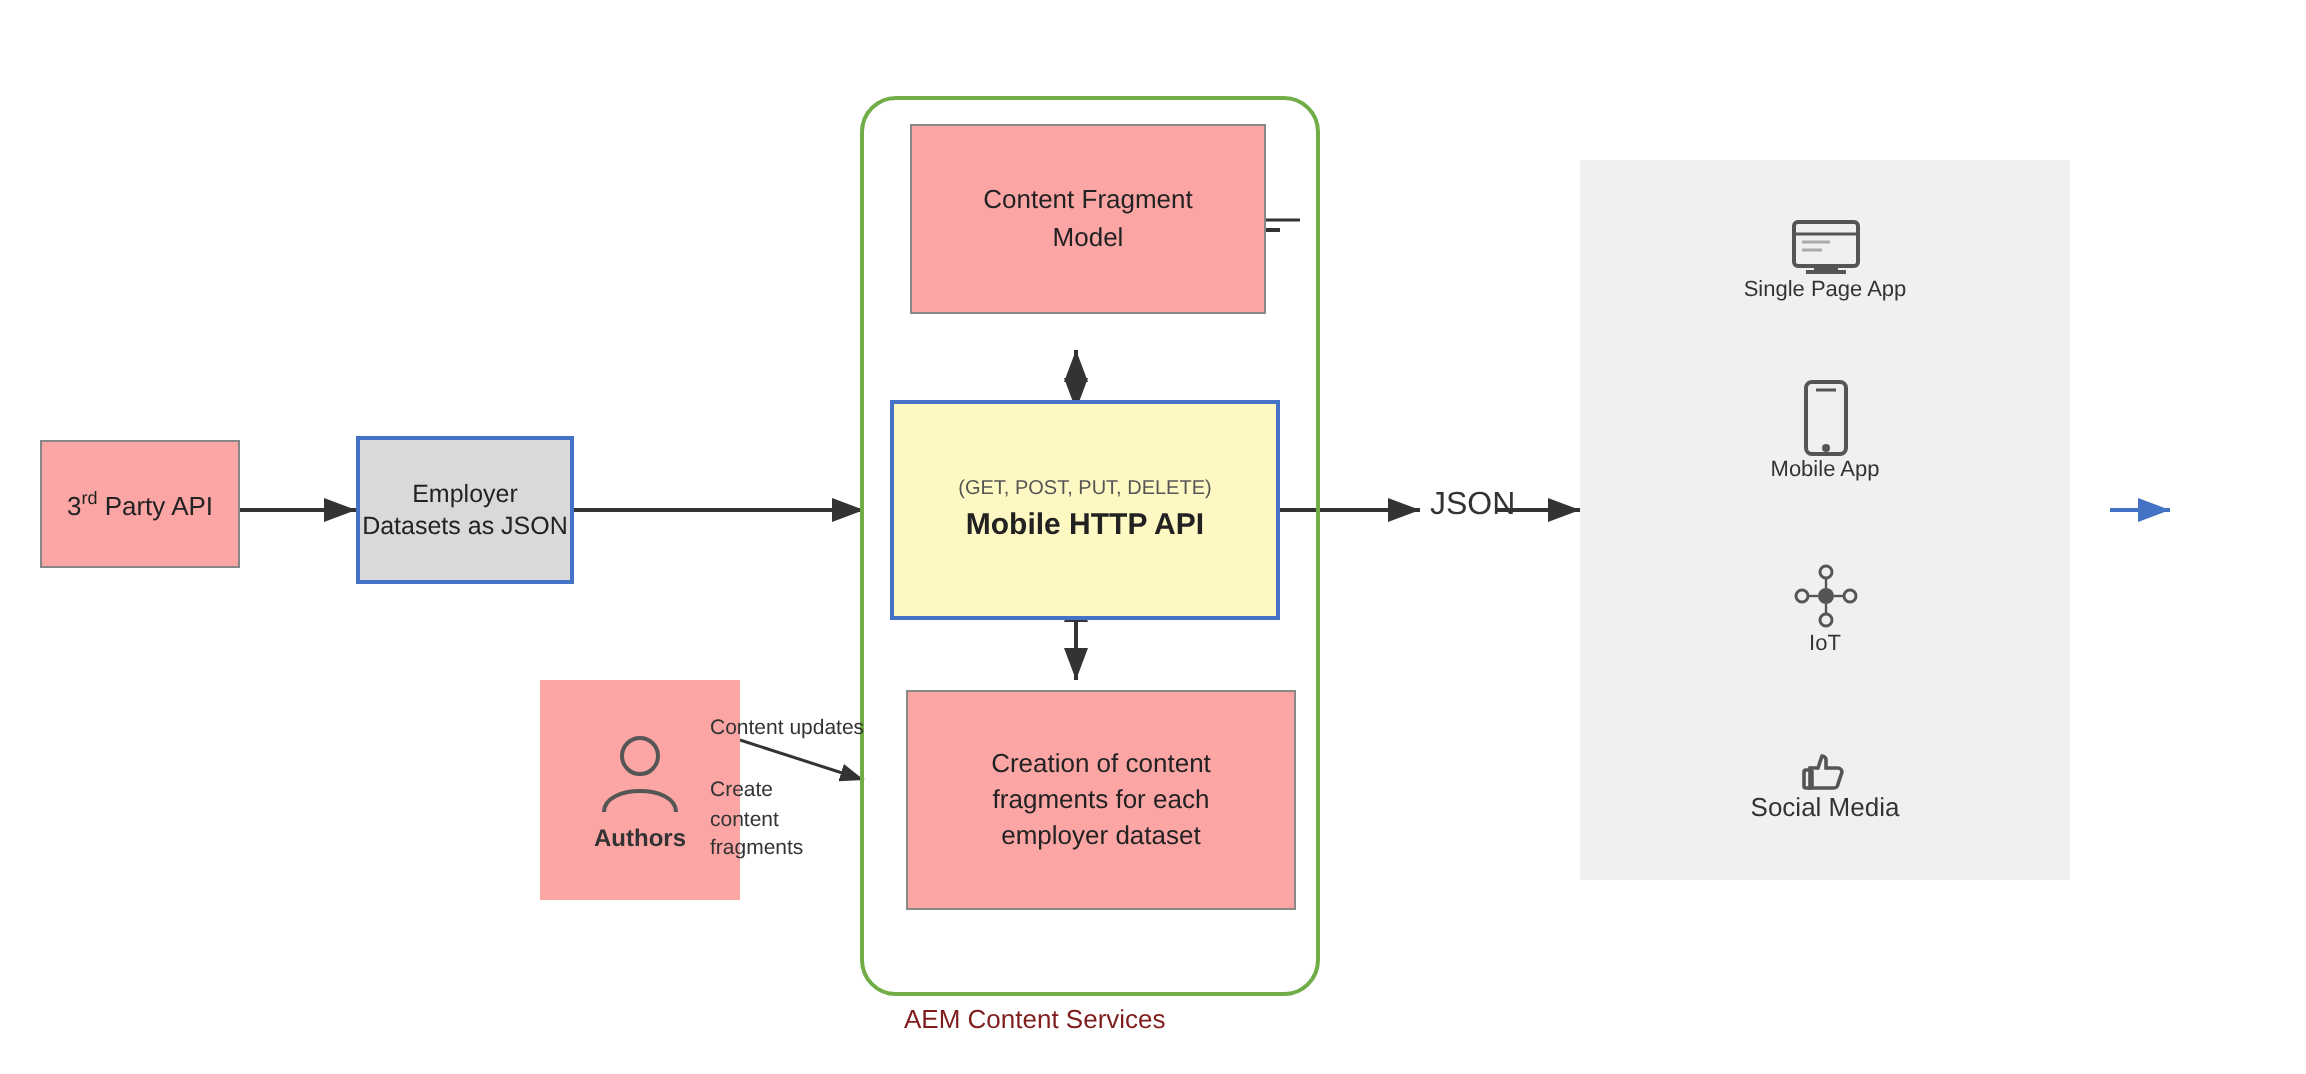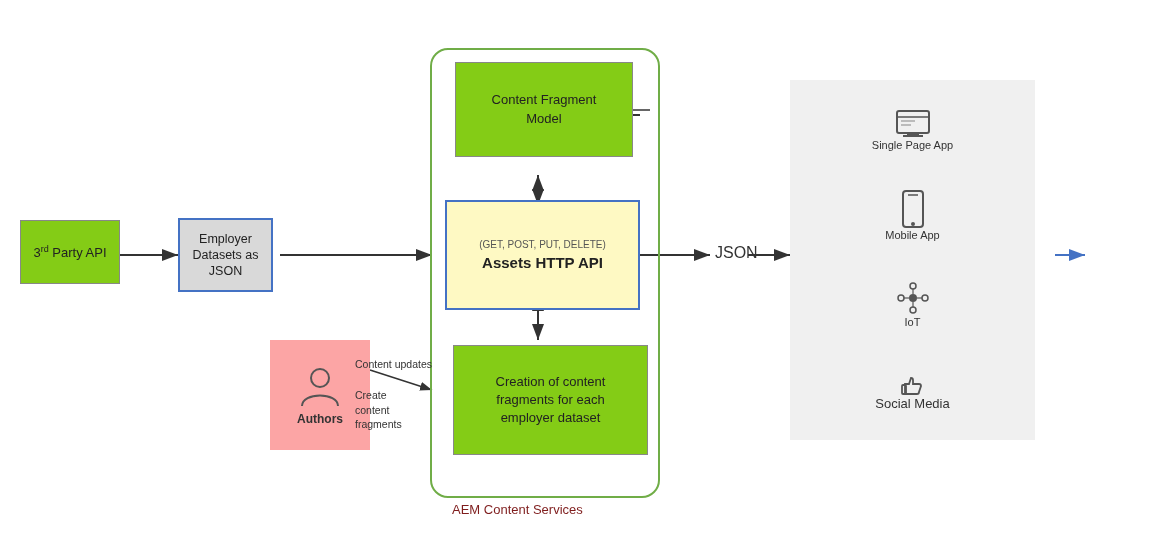--- a/index.html
+++ b/index.html
@@ -12,21 +12,21 @@
       position: relative;
     }
     .diagram {
       width: 1153px;
       height: 537px;
       position: relative;
     }
     
     .box {
       position: absolute;
-      background: #84cc16;
+      background: #fca5a5;
       border: 1.5px solid #888;
       display: flex;
       align-items: center;
       justify-content: center;
       text-align: center;
       font-size: 14px;
       font-weight: 500;
       color: #222;
     }
     .box-blue-border {
@@ -150,36 +150,36 @@
 
     <line x1="1055" y1="255" x2="1085" y2="255" stroke="#4472c4" stroke-width="2" marker-end="url(#arrowhead-blue)"></line>
 
     <line x1="370" y1="370" x2="432" y2="390" stroke="#333" stroke-width="1.5" marker-end="url(#arrowhead)"></line>
   </svg>
 
   <div class="box" style="left:20px; top:220px; width:100px; height:64px; font-size:13px;">
     <span>3<sup>rd</sup> Party API</span>
   </div>
 
-  <div class="box box-blue-border" style="left:178px; top:218px; width:95px; height:74px; font-size:12.5px; line-height:1.3;">
+  <div class="box box-blue-border" style="left:178px; top:218px; width:109px; height:74px; font-size:12.5px; line-height:1.3;">
     <span>Employer<br>Datasets as JSON</span>
   </div>
 
   <div class="aem-container" style="left:430px; top:48px; width:230px; height:450px;">
   </div>
   <div class="aem-label" style="left:452px; top:502px; font-size:13px;">AEM Content Services</div>
 
   <div class="box" style="left:455px; top:62px; width:178px; height:95px; font-size:13px; line-height:1.4;">
     <span>Content Fragment<br>Model</span>
   </div>
 
   <div class="box" style="left:445px; top:200px; width:195px; height:110px; border:2px solid #4472c4; background:#fef9c3;">
     <div style="display:flex; flex-direction:column; align-items:center; justify-content:center;">
       <div style="font-size:10px; color:#555; margin-bottom:4px;">(GET, POST, PUT, DELETE)</div>
-      <div style="font-size:15px; font-weight:600; color:#222;">Assets HTTP API</div>
+      <div style="font-size:15px; font-weight:600; color:#222;">Mobile HTTP API</div>
     </div>
   </div>
 
   <div class="box" style="left:453px; top:345px; width:195px; height:110px; font-size:13px; line-height:1.4; text-align:center;">
     <span>Creation of content<br>fragments for each<br>employer dataset</span>
   </div>
 
   <div style="position:absolute; left:715px; top:244px; font-size:16px; font-weight:500; color:#333;">JSON</div>
 
   <div class="channel-panel" style="left:790px; top:80px; width:245px; height:360px;">

